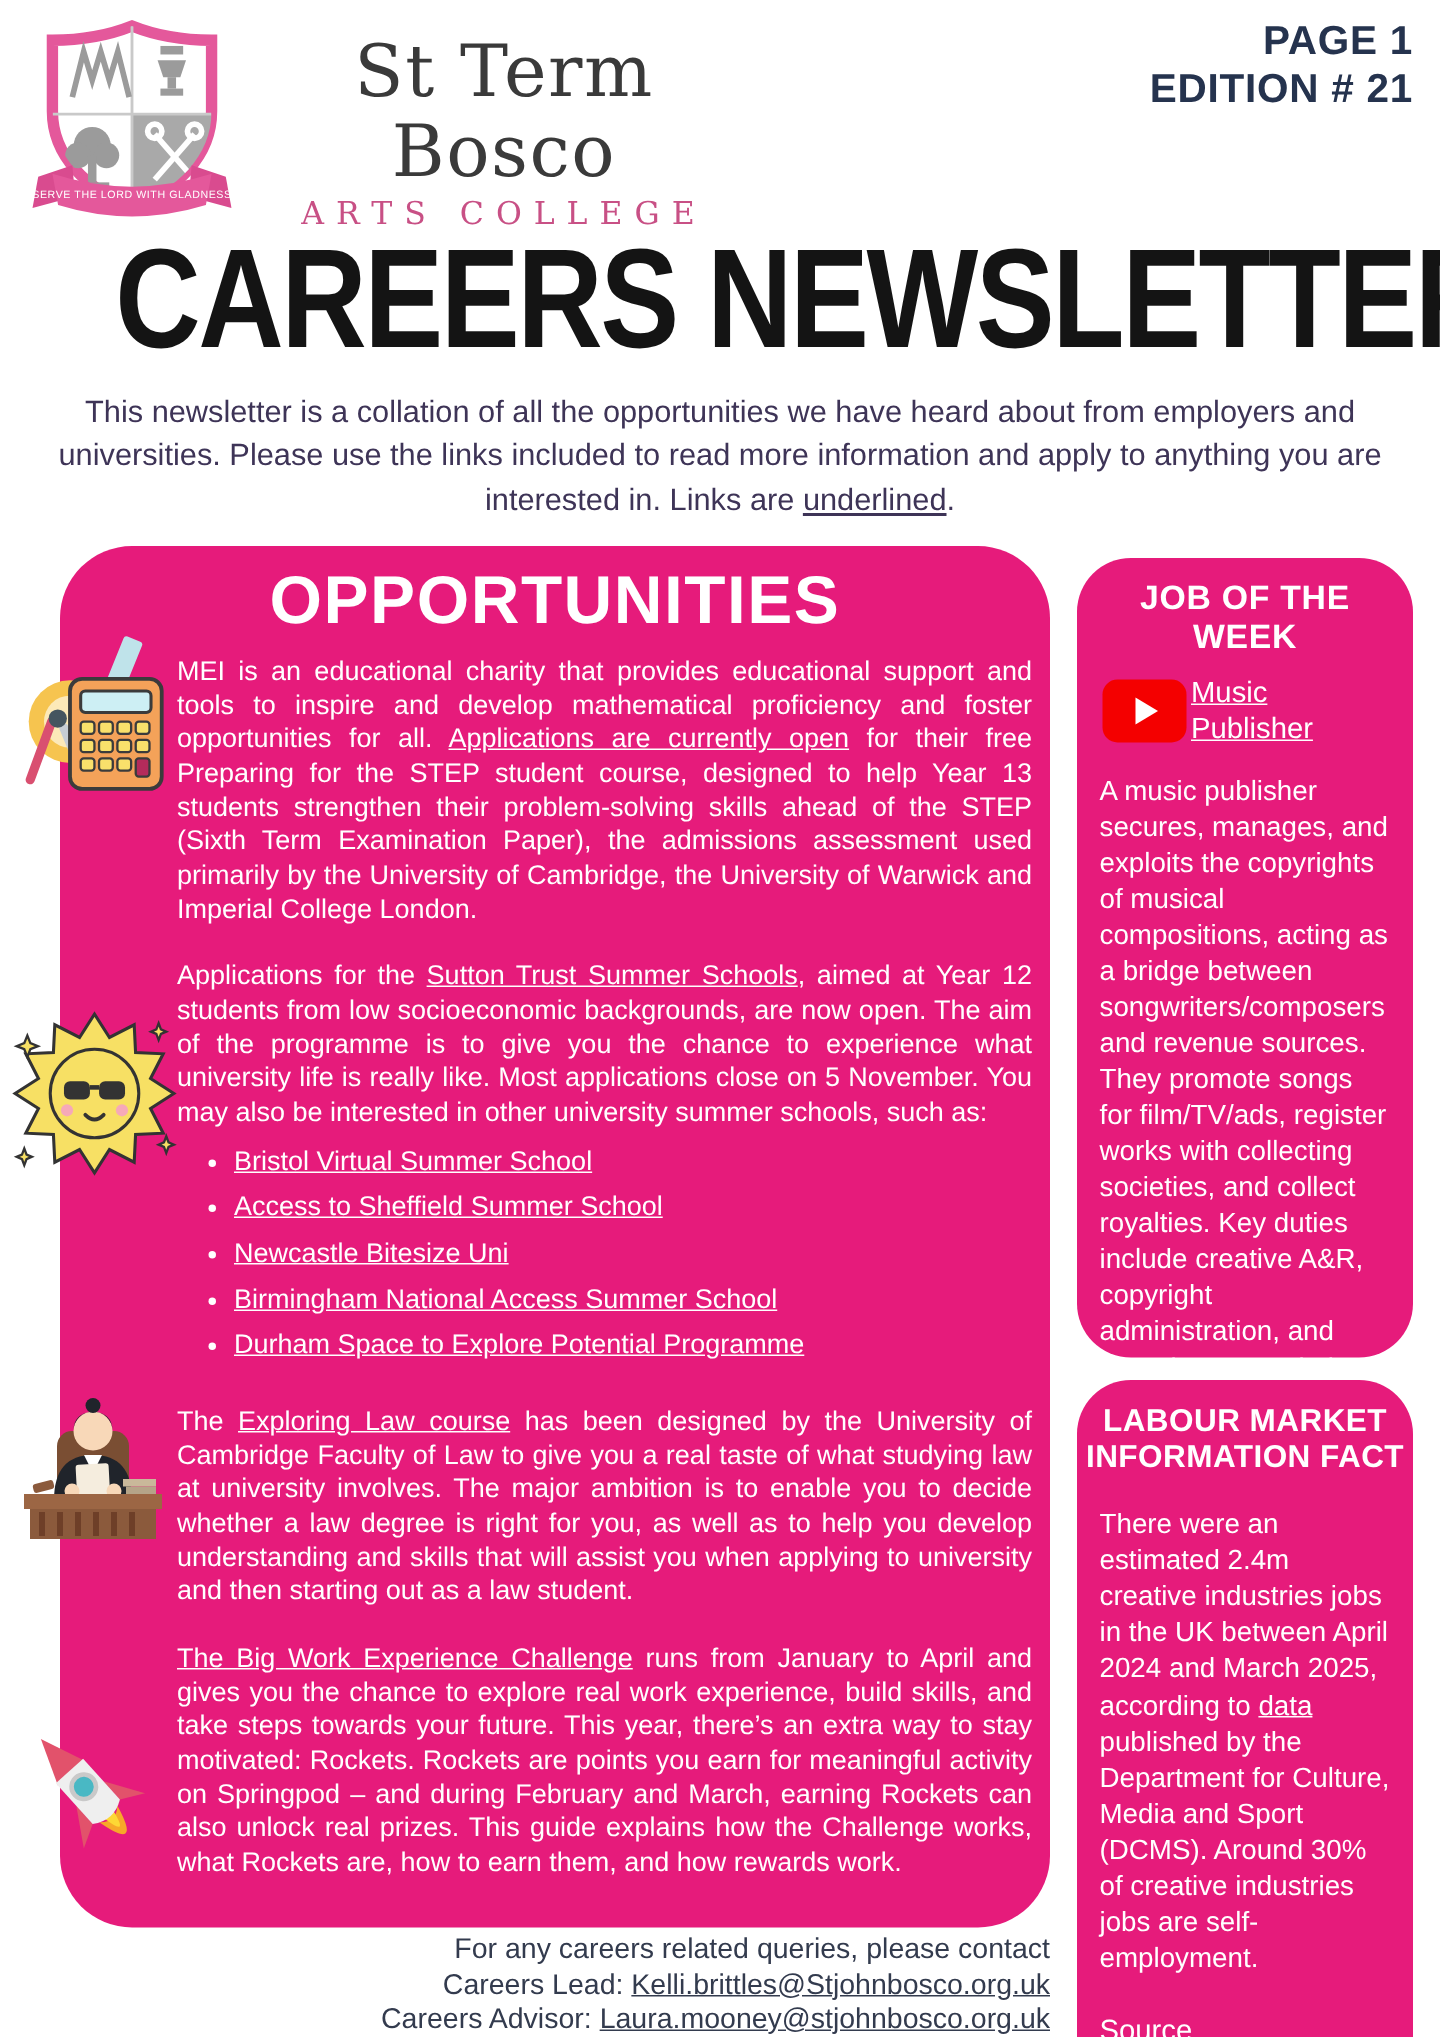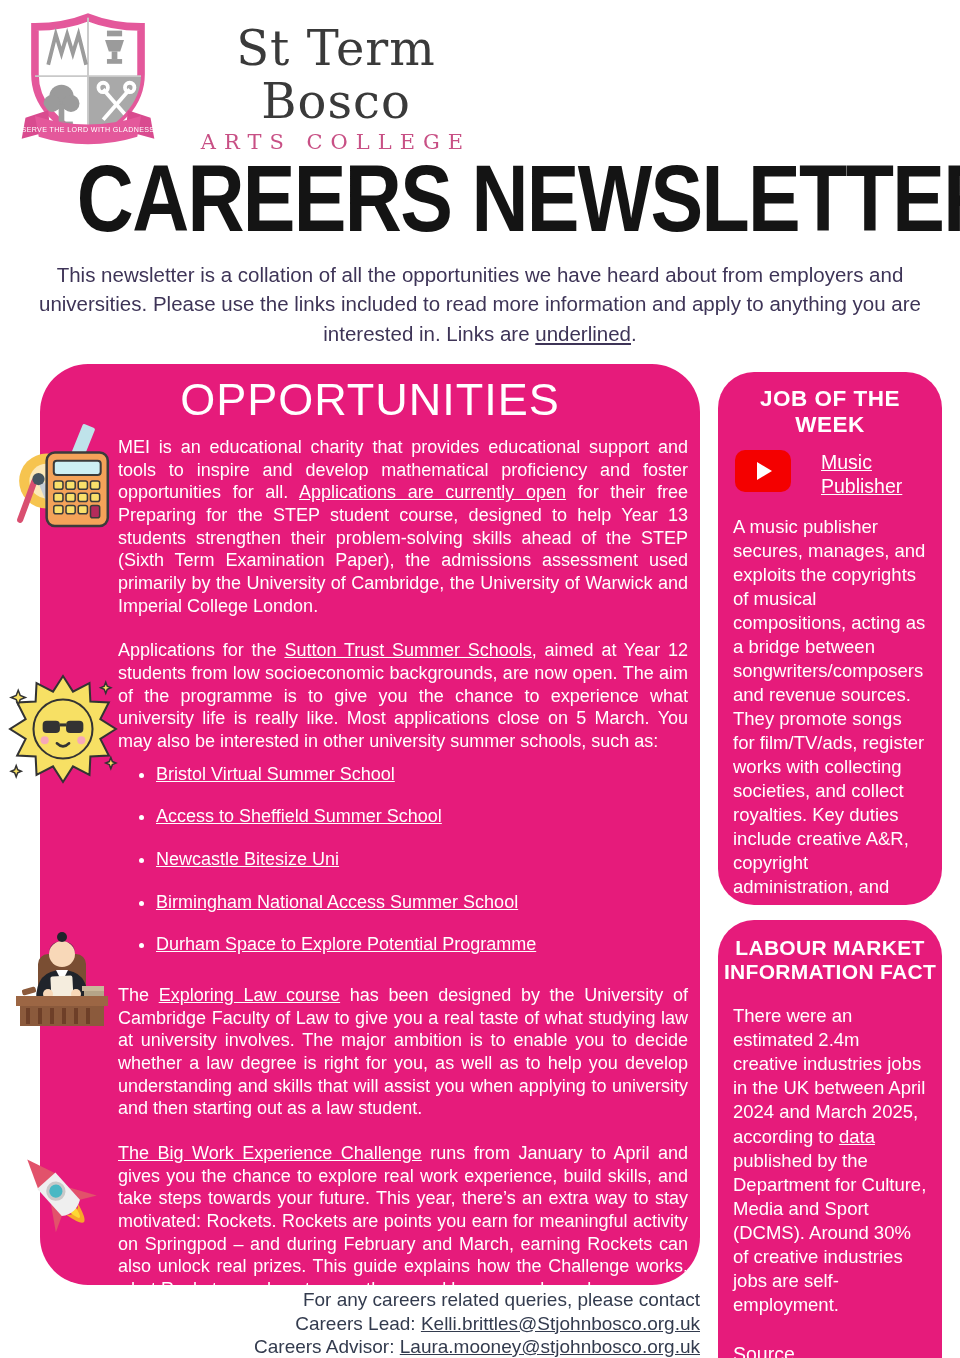--- a/index.html
+++ b/index.html
@@ -23,30 +23,30 @@
 
   .title{position:absolute;top:152px;left:0;width:100%;text-align:center;font-weight:900;font-size:94px;line-height:1;letter-spacing:-2px;color:#141414;white-space:nowrap;transform:scaleX(.84);transform-origin:50% 50%}
   .intro{position:absolute;top:260px;left:24px;width:912px;text-align:center;font-size:20.5px;line-height:1.43;color:var(--intro);font-weight:500}
   .intro .u{text-decoration:underline}
 
   .pink-box{position:absolute;background:var(--pink);color:#fff;overflow:hidden}
   .pink-box a{color:#fff;text-decoration:underline;cursor:pointer}
 
   
   .opps{left:40px;top:364px;width:660px;height:921px;border-radius:48px}
-  .opps h2{text-align:center;font-size:45px;font-weight:400;letter-spacing:1px;margin:10px 0 10px}
+  .opps h2{text-align:center;font-size:45px;font-weight:700;letter-spacing:1px;margin:10px 0 10px}
   .op-content{padding:0 12px 0 78px;font-size:18px;line-height:1.26}
   .op-content p{text-align:justify;margin-bottom:22px}
   .op-content ul{margin:-12px 0 28px;padding-left:38px}
-  .op-content li{margin:20px 0}
+  .op-content li{margin:8px 0}
 
   
   .job{left:718px;top:372px;width:224px;height:533px;border-radius:36px}
   .job h3{text-align:center;font-size:22.5px;font-weight:800;letter-spacing:.5px;margin:14px 6px 12px}
-  .yt-row{display:flex;gap:30px;padding:0 17px}
+  .yt-row{display:flex;align-items:center;gap:3px;padding:0 17px}
   .yt{width:56px;height:42px;border-radius:10px;background:var(--ytred);display:flex;align-items:center;justify-content:center;flex:0 0 auto}
   .yt .tri{width:0;height:0;border-left:15px solid #fff;border-top:9px solid transparent;border-bottom:9px solid transparent;margin-left:3px}
   .video-link{font-size:19.5px;line-height:1.25;width:100px}
   .side-body{padding:0 15px;font-size:18.5px;line-height:1.3}
   .job .side-body{margin-top:16px}
 
   
   .labour{left:718px;top:920px;width:224px;height:490px;border-radius:36px}
   .labour h3{text-align:center;font-size:21px;font-weight:800;line-height:1.15;letter-spacing:.3px;margin:16px 4px 20px}
   .source{display:inline-block;margin:26px 0 0 15px;font-size:19.5px}
@@ -105,30 +105,34 @@
       <path d="M24 116 Q80 134 136 116 L132 138 Q80 154 28 138 Z" fill="#E4589B"></path>
       <text x="80" y="133" text-anchor="middle" font-size="7.5" fill="#ffffff" letter-spacing="0.4">SERVE THE LORD WITH GLADNESS</text>
     </svg>
   </div>
 
   <div class="school-block">
     <div class="school-name">St Term Bosco</div>
     <div class="school-sub">ARTS COLLEGE</div>
   </div>
 
+  <div class="page-edition">
+    <div>PAGE 1</div>
+    <div>EDITION # 21</div>
+  </div>
 
   <h1 class="title">CAREERS NEWSLETTER</h1>
 
   <p class="intro"><span>This newsletter is a collation of all the opportunities we have heard about from employers and universities. Please use the links included to read more information and apply to anything you are interested in. Links are </span><span class="u">underlined</span><span>.</span></p>
 
   <section class="pink-box opps">
     <h2>OPPORTUNITIES</h2>
     <div class="op-content">
       <p><span>MEI is an educational charity that provides educational support and tools to inspire and develop mathematical proficiency and foster opportunities for all. </span><a>Applications are currently open</a><span> for their free Preparing for the STEP student course, designed to help Year 13 students strengthen their problem-solving skills ahead of the STEP (Sixth Term Examination Paper), the admissions assessment used primarily by the University of Cambridge, the University of Warwick and Imperial College London.</span></p>
-      <p><span>Applications for the </span><a>Sutton Trust Summer Schools</a><span>, aimed at Year 12 students from low socioeconomic backgrounds, are now open. The aim of the programme is to give you the chance to experience what university life is really like. Most applications close on 5 March.  You may also be interested in other university summer schools, such as:</span></p>
+      <p><span>Applications for the </span><a>Sutton Trust Summer Schools</a><span>, aimed at Year 12 students from low socioeconomic backgrounds, are now open. The aim of the programme is to give you the chance to experience what university life is really like. Most applications close on 5 November.  You may also be interested in other university summer schools, such as:</span></p>
       <ul>
           <li><a>Bristol Virtual Summer School</a></li>
           <li><a>Access to Sheffield Summer School</a></li>
           <li><a>Newcastle Bitesize Uni</a></li>
           <li><a>Birmingham National Access Summer School</a></li>
           <li><a>Durham Space to Explore Potential Programme</a></li>
         </ul>
       <p><span>The </span><a>Exploring Law course</a><span> has been designed by the University of Cambridge Faculty of Law to give you a real taste of what studying law at university involves. The major ambition is to enable you to decide whether a law degree is right for you, as well as to help you develop understanding and skills that will assist you when applying to university and then starting out as a law student.</span></p>
       <p><a>The Big Work Experience Challenge</a><span> runs from January to April and gives you the chance to explore real work experience, build skills, and take steps towards your future. This year, there’s an extra way to stay motivated: Rockets. Rockets are points you earn for meaningful activity on Springpod – and during February and March, earning Rockets can also unlock real prizes. This guide explains how the Challenge works, what Rockets are, how to earn them, and how rewards work.</span></p>
     </div>

